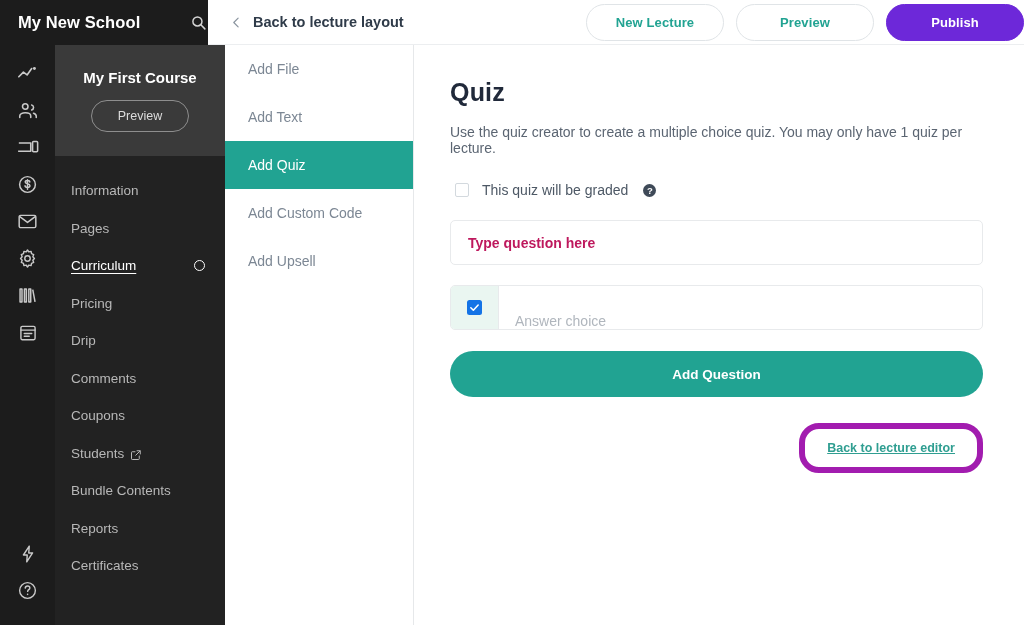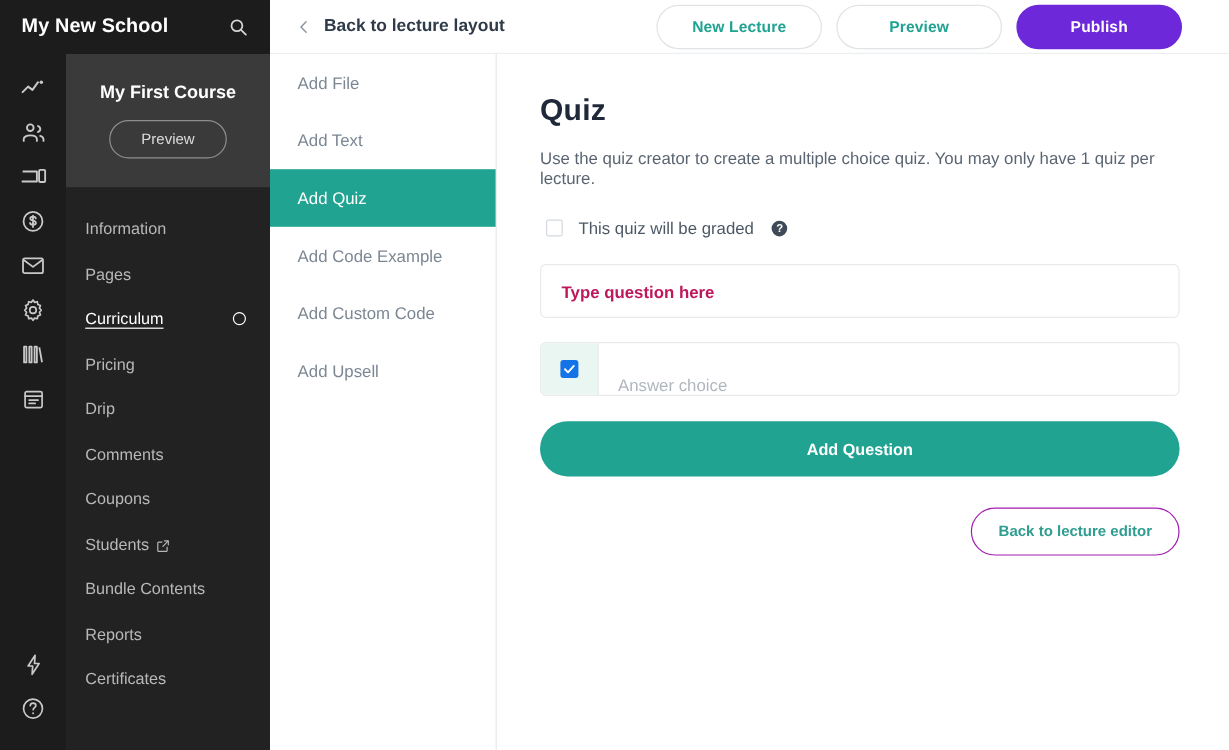--- a/index.html
+++ b/index.html
@@ -83,30 +83,30 @@
     position: relative;
   }
   .mid-item {
     height: 48px; display: flex; align-items: center;
     padding-left: 23px; font-size: 14px; color: #7c8794;
   }
   .mid-item.active { background: #21a392; color: #ffffff; }
 
   
   .topbar {
-    position: absolute; left: 225px; top: 0; right: 0; height: 45px;
+    position: absolute; left: 208px; top: 0; right: 0; height: 45px;
     background: #ffffff; border-bottom: 1px solid #eceef0;
     display: flex; align-items: center; z-index: 6;
   }
   .back-link {
     display: flex; align-items: center; gap: 10px;
     margin-left: 22px; color: #2f3b49; font-size: 14.5px; font-weight: bold;
   }
   .chev { color: #8a949f; display: inline-flex; }
-  .topbar-actions { margin-left: auto; display: flex; align-items: center; gap: 12px; padding-right: 39px; }
+  .topbar-actions { margin-left: auto; display: flex; align-items: center; gap: 12px; }
   .btn {
     font-size: 13px; border-radius: 20px; padding: 10px 0;
     text-align: center; font-weight: bold; letter-spacing: .1px;
   }
   .btn-outline { border: 1px solid #e0e4e7; color: #21a392; background: #fff; width: 138px; }
   .btn-primary { background: #6d28d9; color: #ffffff; width: 138px; border: 1px solid #6d28d9; }
 
   
   .main {
     flex: 1; height: 625px; background: #ffffff;
@@ -148,22 +148,22 @@
   }
   .answer-text { flex: 1; display: flex; align-items: flex-end; padding-left: 16px; font-size: 14px; color: #b0b6bd; }
 
   .add-question {
     margin-top: 21px; height: 46px; background: #21a392; color: #ffffff;
     border-radius: 23px; display: flex; align-items: center; justify-content: center;
     font-size: 13.5px; font-weight: bold;
   }
   .footer-row { display: flex; justify-content: flex-end; margin-top: 26px; }
   .btn-back-editor {
-    border: 1px solid #a21caf; border-radius: 20px; color: #2f9e91;
-    font-size: 12.5px; font-weight: bold; padding: 12px 22px; background: #fff;
+    border: 6px solid #a21caf; border-radius: 20px; color: #2f9e91;
+    font-size: 12.5px; font-weight: bold; padding: 12px 22px; background: #fff; text-decoration: underline;
   }
 </style>
 </head>
 <body>
 
 <div class="app">
 
   <div class="rail">
     <div class="rail-top-spacer"></div>
     <div class="rail-icons">
@@ -339,21 +339,20 @@
           </span>
       </div>
 
     </div>
   </div>
 
   <div class="midcol">
     <div class="mid-item">Add File</div>
     <div class="mid-item">Add Text</div>
     <div class="mid-item active">Add Quiz</div>
-    <div class="mid-item">Add Code Example</div>
     <div class="mid-item">Add Custom Code</div>
     <div class="mid-item">Add Upsell</div>
   </div>
 
   <div class="main">
     <div class="main-inner">
       <div class="page-title">Quiz</div>
       <div class="page-desc">Use the quiz creator to create a multiple choice quiz. You may only have 1 quiz per lecture.</div>
 
       <div class="graded-row">

